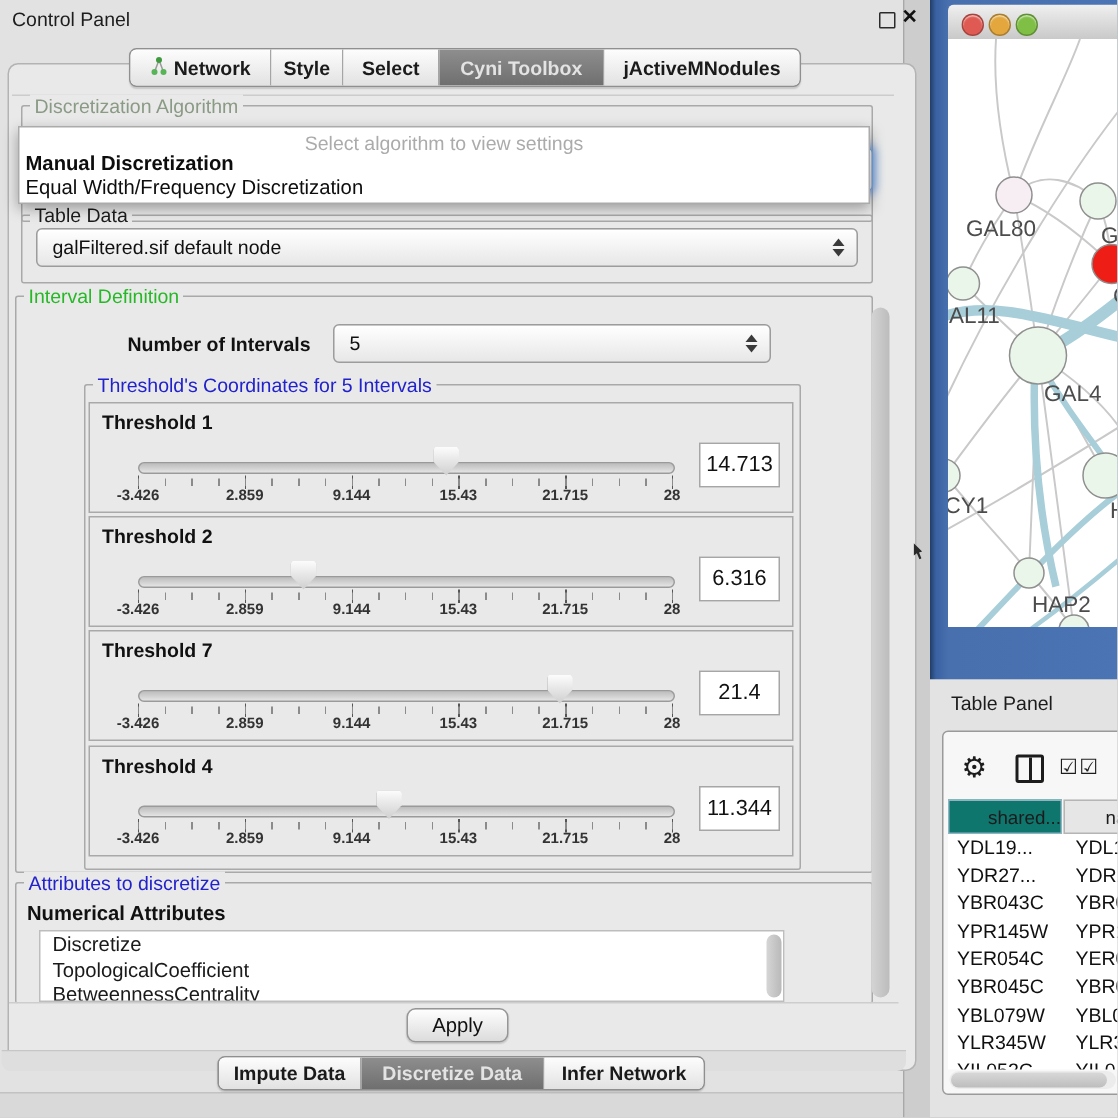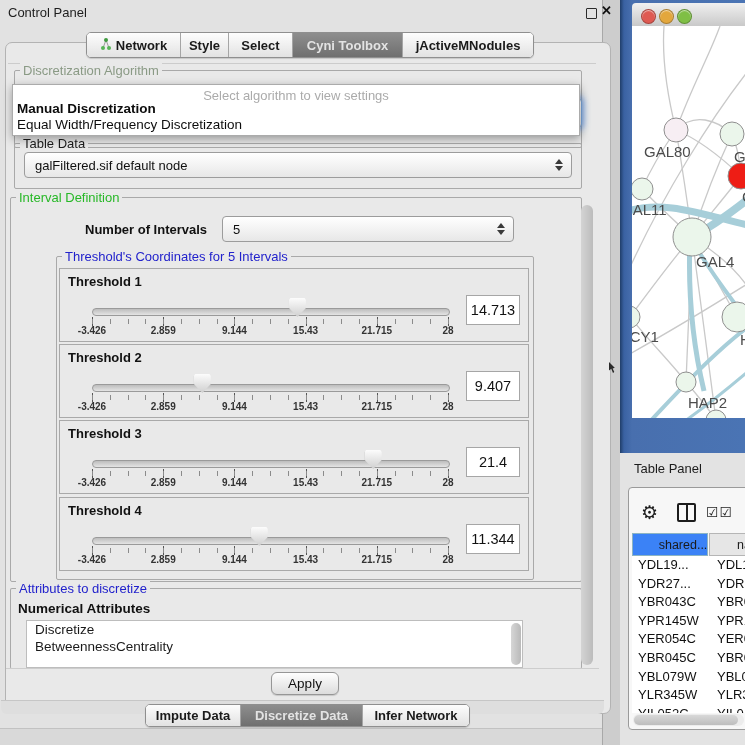--- a/index.html
+++ b/index.html
@@ -71,21 +71,21 @@
   .net-canvas{position:absolute;left:632px;top:26px;width:113px;height:392px;background:#ffffff;overflow:hidden;}
   
   .tp-region{position:absolute;left:620px;top:453px;width:125px;height:292px;background:#e3e3e3;}
   .tp-title{position:absolute;left:634px;top:461px;font-size:13px;color:#1c1c1c;text-align:right;}
   .tp-window{position:absolute;left:628px;top:487px;width:130px;height:243px;background:#f7f7f7;border:1px solid #9a9a9a;border-radius:4px 0 0 4px;box-sizing:border-box;}
   .tp-gear{position:absolute;left:641px;top:501px;font-family:"DejaVu Sans",sans-serif;font-size:19px;color:#1c1c1c;}
   .tp-cols{position:absolute;left:677px;top:503px;width:19px;height:19px;border:2px solid #1c1c1c;border-radius:2px;box-sizing:border-box;}
   .tp-cols::after{content:"";position:absolute;left:7px;top:0;width:2px;height:15px;background:#1c1c1c;}
   .tp-checks{position:absolute;left:706px;top:504px;font-family:"DejaVu Sans",sans-serif;font-size:14px;color:#1c1c1c;letter-spacing:1px;}
   .tp-hcell{position:absolute;top:533px;height:23px;box-sizing:border-box;display:flex;align-items:center;justify-content:center;font-size:12.5px;color:#1b1b1b;}
-  .tp-hcell.hl{background:#3b82f6;border:1px solid #8cb4c2;padding-left:26px;}
+  .tp-hcell.hl{background:#0f766e;border:1px solid #8cb4c2;padding-left:26px;}
   .tp-hcell.plain{background:#e6e6e6;border:1px solid #b5b5b5;}
   .tp-rows{position:absolute;left:632px;top:556px;width:160px;height:157px;background:#fff;overflow:hidden;}
   .tp-row{position:absolute;left:0;width:100%;height:19px;font-size:13px;color:#101010;}
   .tp-c1{position:absolute;left:6px;top:1px;}
   .tp-c2{position:absolute;left:85px;top:1px;}
   .tp-hscroll{position:absolute;left:633px;top:714px;width:111px;height:12px;background:#ececec;border-radius:6px;}
   .tp-hthumb{position:absolute;left:1px;top:1px;width:104px;height:10px;background:linear-gradient(#d8d8d8,#bdbdbd);border-radius:5px;}
   
   .cursor{position:absolute;left:609px;top:362px;width:8px;height:11px;background:#2a2a2a;
           clip-path:polygon(0 0,0 78%,28% 62%,50% 100%,66% 92%,46% 58%,72% 52%);}
@@ -188,24 +188,24 @@
           <div class="th-track"></div>
           <div class="ticks-major"></div>
           <div class="ticks-minor"></div>
           <span class="tick-lab" style="left: 32px;">-3.426</span>
           <span class="tick-lab" style="left: 103.2px;">2.859</span>
           <span class="tick-lab" style="left: 174.4px;">9.144</span>
           <span class="tick-lab" style="left: 245.6px;">15.43</span>
           <span class="tick-lab" style="left: 316.8px;">21.715</span>
           <span class="tick-lab" style="left: 388px;">28</span>
           <div class="th-thumb" style="left: 133.859px;"></div>
-          <div class="th-value">9.407</div>
+          <div class="th-value">6.316</div>
         </div>
         <div class="th-panel" style="top: 163px;">
-          <div class="th-label">Threshold 3</div>
+          <div class="th-label">Threshold 7</div>
           <div class="th-track"></div>
           <div class="ticks-major"></div>
           <div class="ticks-minor"></div>
           <span class="tick-lab" style="left: 32px;">-3.426</span>
           <span class="tick-lab" style="left: 103.2px;">2.859</span>
           <span class="tick-lab" style="left: 174.4px;">9.144</span>
           <span class="tick-lab" style="left: 245.6px;">15.43</span>
           <span class="tick-lab" style="left: 316.8px;">21.715</span>
           <span class="tick-lab" style="left: 388px;">28</span>
           <div class="th-thumb" style="left: 304.734px;"></div>
@@ -227,20 +227,21 @@
         </div>
       </div>
     <div class="grouptitle g-blue" style="left:62px;top:249px;">Threshold's Coordinates for 5 Intervals</div>
 
     <div class="groupbox" style="left:10px;top:588px;width:570px;height:80px;border-bottom:none;"></div>
     <div class="grouptitle g-blue" style="left:16px;top:581px;">Attributes to discretize</div>
     <div class="lbl-bold" style="left:18px;top:601px;font-size:13.5px;">Numerical Attributes</div>
     <div class="attr-list" id="attrList">
       <div class="attr-scroll"></div>
     <div class="attr-item">Discretize</div>
+        <div class="attr-item">TopologicalCoefficient</div>
         <div class="attr-item">BetweennessCentrality</div>
       </div>
 
     <div class="apply-line"></div>
     <div class="panel-footband"></div>
     <button class="apply-btn" style="cursor:default;">Apply</button>
 
     <div class="main-vscroll"></div>
 
     <div class="segbar" id="bottomTabs" style="left:145px;top:704px;height:21px;">

